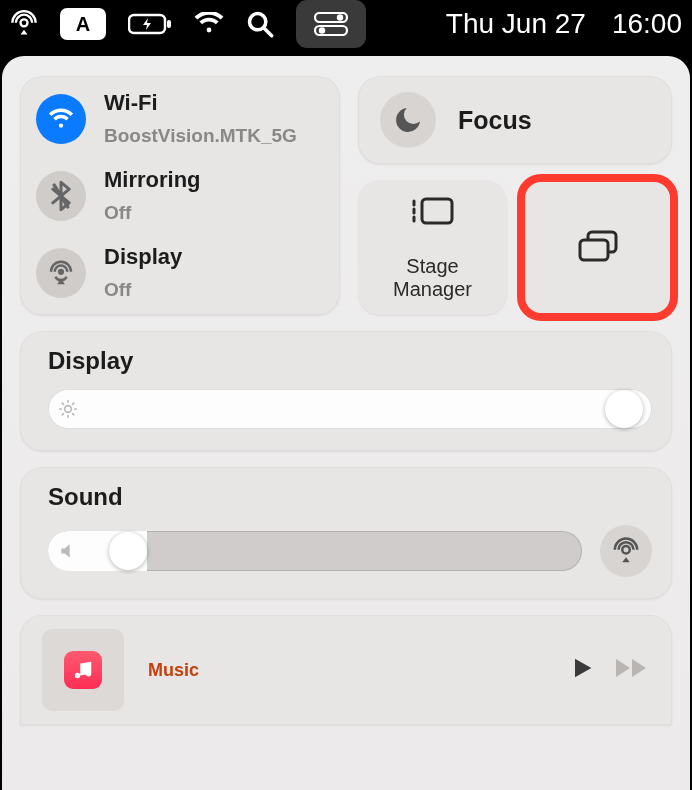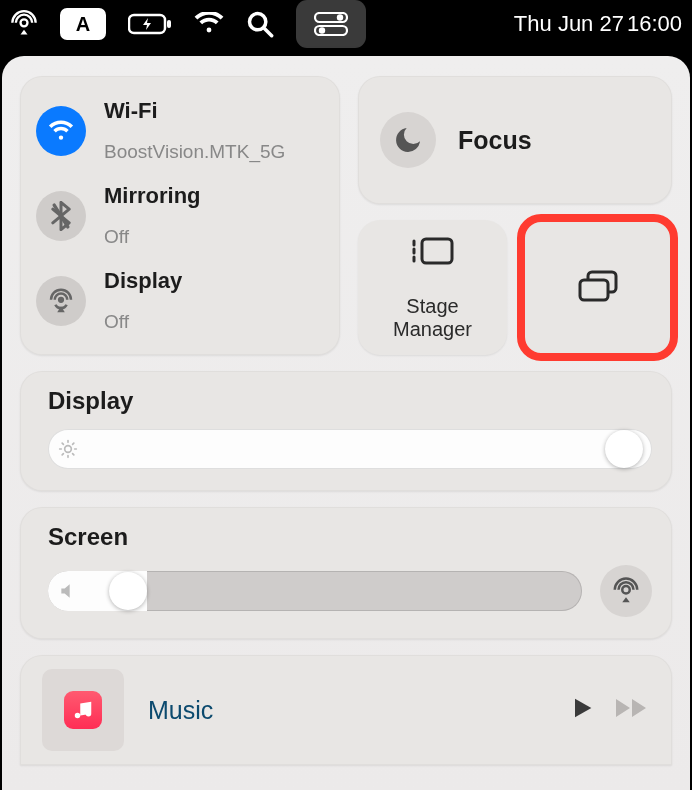--- a/index.html
+++ b/index.html
@@ -12,21 +12,21 @@
     position: relative;
   }
   
   .menubar {
     position: absolute; top: 0; left: 0; right: 0; height: 48px;
     background: #000; color: #fff;
     display: flex; align-items: center; justify-content: space-between;
     padding: 0 10px;
   }
   .menubar-left { display: flex; align-items: center; gap: 22px; }
-  .menubar-right { display: flex; align-items: flex-start; gap: 3px; font-size: 22px; font-weight: 500;}
+  .menubar-right { display: flex; align-items: flex-start; gap: 26px; font-size: 28px; font-weight: 500;}
   .mb-icon { display:flex; align-items:center; justify-content:center; }
   .input-a {
     width: 46px; height: 32px; background:#fff; color:#000;
     border-radius:7px; display:flex; align-items:center; justify-content:center;
     font-weight:700; font-size:20px;
   }
   .control-center-pill {
     width: 70px; height:48px; background:#3a3a3a; border-radius:11px;
     display:flex; align-items:center; justify-content:center;
   }
@@ -38,31 +38,31 @@
     padding: 20px 18px 0 18px;
     box-shadow: 0 2px 12px rgba(0,0,0,0.3);
   }
   .row { display:flex; gap:18px; }
   .card {
     background: #e8e6e4;
     border-radius: 22px;
     box-shadow: 0 1px 2px rgba(0,0,0,0.08), inset 0 0 0 1px rgba(0,0,0,0.03);
   }
   
-  .conn-card { flex: 0 0 320px; padding: 12px 16px; }
+  .conn-card { flex: 0 0 320px; padding: 4px 16px; }
   .conn-item { display:flex; align-items:center; gap:18px; padding:10px 0; }
   .circle {
     width:50px; height:50px; border-radius:50%;
     display:flex; align-items:center; justify-content:center;
     flex-shrink:0;
   }
   .circle.blue { background:#0a7aff; color:#fff; }
   .circle.gray { background:#cfccca; color:#555; }
   .conn-text .title { font-size:22px; font-weight:600; color:#1c1c1c; }
-  .conn-text .sub { font-size:19px; color:#888; margin-top:17px; }
+  .conn-text .sub { font-size:19px; color:#888; margin-top:9px;font-weight:bold; }
   
   .focus-card {
     flex:1; height: 125px;
     display:flex; align-items:center; gap:22px; padding:0 22px;
   }
   .focus-circle {
     width:56px; height:56px; border-radius:50%; background:#d7d4d2;
     display:flex; align-items:center; justify-content:center;
   }
   .focus-label { font-size:25px; font-weight:600; color:#1c1c1c; }
@@ -110,21 +110,21 @@
   }
   .music-art {
     width:82px; height:82px; border-radius:10px; background:#ddd9d7;
     display:flex; align-items:center; justify-content:center;
   }
   .music-note-box{
     width:38px; height:38px; border-radius:9px;
     background:linear-gradient(#ff5a70,#ff2d55);
     display:flex; align-items:center; justify-content:center;
   }
-  .music-title{ font-size:25px; font-weight:400; color:#0c4a6e; flex:1;}
+  .music-title{ font-size:18px; font-weight:700; color:#c2410c; flex:1;}
   .music-controls{ display:flex; align-items:center; gap:18px; color:#3a3a3a;}
 </style>
 </head>
 <body>
 
 <div class="menubar">
   <div class="menubar-left">
     <span class="mb-icon">
       <svg width="28" height="28" viewBox="0 0 24 24" fill="none" stroke="#fff" stroke-width="2">
           <circle cx="12" cy="11" r="3"></circle>
@@ -262,21 +262,21 @@
               <line x1="5" y1="19" x2="6.5" y2="17.5"></line>
               <line x1="17.5" y1="6.5" x2="19" y2="5"></line>
             </g>
           </svg>
       </span>
       <div class="slider-thumb" id="brightness-thumb" style="left: 556.78px;"></div>
     </div>
   </div>
 
   <div class="card wide-card">
-    <div class="wide-title">Screen</div>
+    <div class="wide-title">Sound</div>
     <div class="sound-row">
       <div class="slider-track dim" style="position:relative;">
         <div style="position: absolute; left: 0px; top: 0px; bottom: 0px; background: rgb(253, 253, 253); border-radius: 20px 0px 0px 20px; width: 99.2px;" id="volume-fill"></div>
         <span class="slider-icon-left" style="z-index:2;">
           <svg width="20" height="20" viewBox="0 0 24 24" fill="#bbb">
               <path d="M4 9v6h4l6 5V4L8 9H4z"></path>
             </svg>
         </span>
         <div class="slider-thumb" id="volume-thumb" style="z-index: 2; left: 61.2px;"></div>
       </div>

